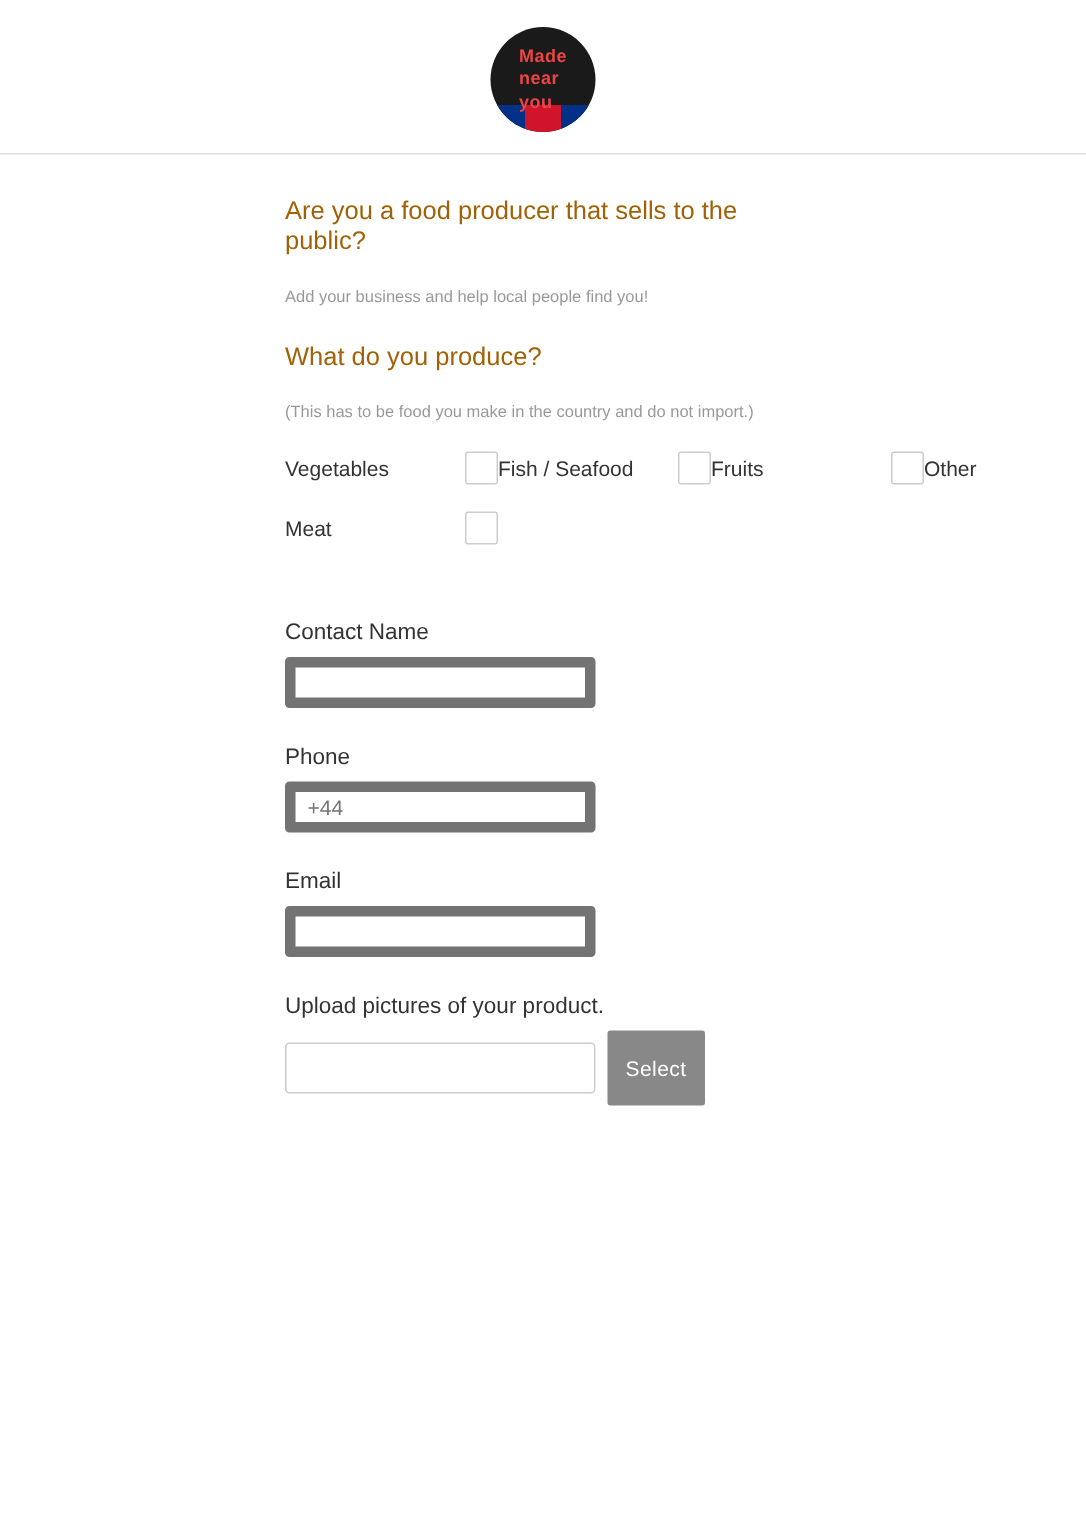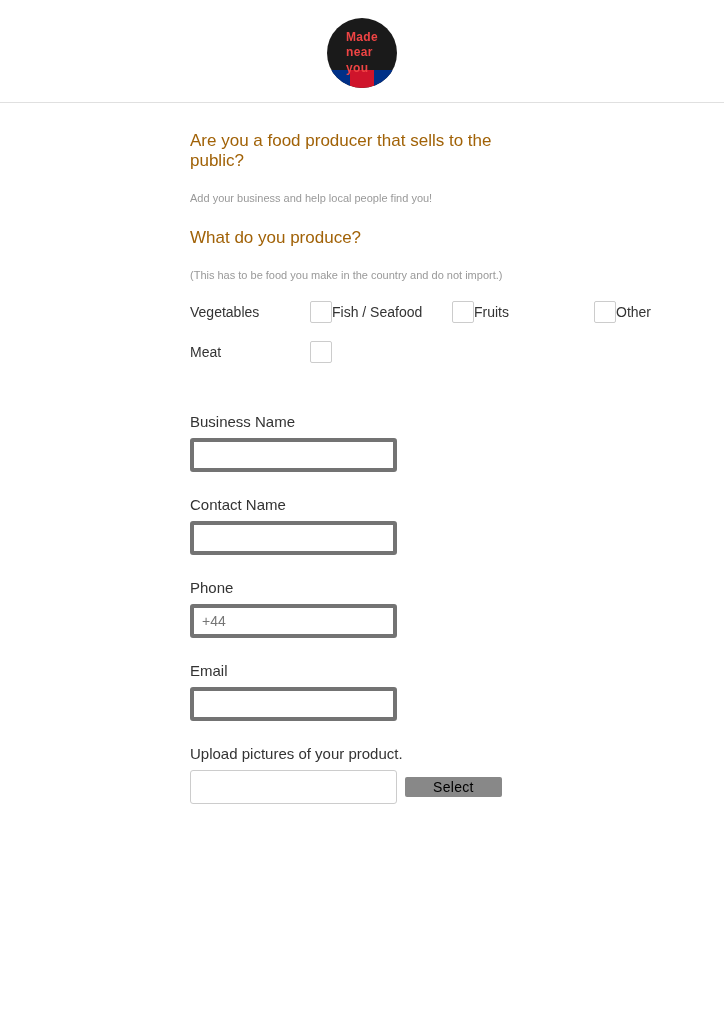--- a/index.html
+++ b/index.html
@@ -93,21 +93,21 @@
       font-size: 15px;
       font-weight: 400;
       color: #333333;
       margin-bottom: 8px;
       display: block;
     }
 
     .text-input {
       width: 207px;
       height: 34px;
-      border: 4px solid #737373;
+      border: 7px solid #737373;
       border-radius: 3px;
       padding: 0 8px;
       font-size: 14px;
       color: #333;
       outline: none;
       background: #fff;
     }
 
     .text-input.full-width {
       width: 207px;
@@ -184,24 +184,24 @@
       height: 34px;
       border: 1px solid #cccccc;
       border-radius: 3px;
       padding: 0 8px;
       font-size: 14px;
       background: #fff;
     }
 
     .select-button {
       background: #888888;
-      color: #000000;
+      color: #ffffff;
       border: none;
-      padding: 0 28px;
-      height: 20px;
+      padding: 0 12px;
+      height: 50px;
       font-size: 14px;
       cursor: pointer;
       border-radius: 2px;
       letter-spacing: 0.3px;
     }
   </style>
 </head>
 <body>
 
 <div class="header">
@@ -252,24 +252,20 @@
       </div>
 
       <div class="produce-item">
         <span class="produce-label">Meat</span>
         <input type="checkbox" class="produce-checkbox" style="">
       </div>
       <div></div>
     </div>
   </div>
 
-  <div class="field-section">
-    <label class="field-label">Business Name</label>
-    <input type="text" class="text-input full-width" style="">
-  </div>
 
   <div class="field-section">
     <label class="field-label">Contact Name</label>
     <input type="text" class="text-input full-width" style="">
   </div>
 
   <div class="field-section">
     <label class="field-label">Phone</label>
     <input type="text" class="text-input full-width" placeholder="+44" style="">
   </div>

